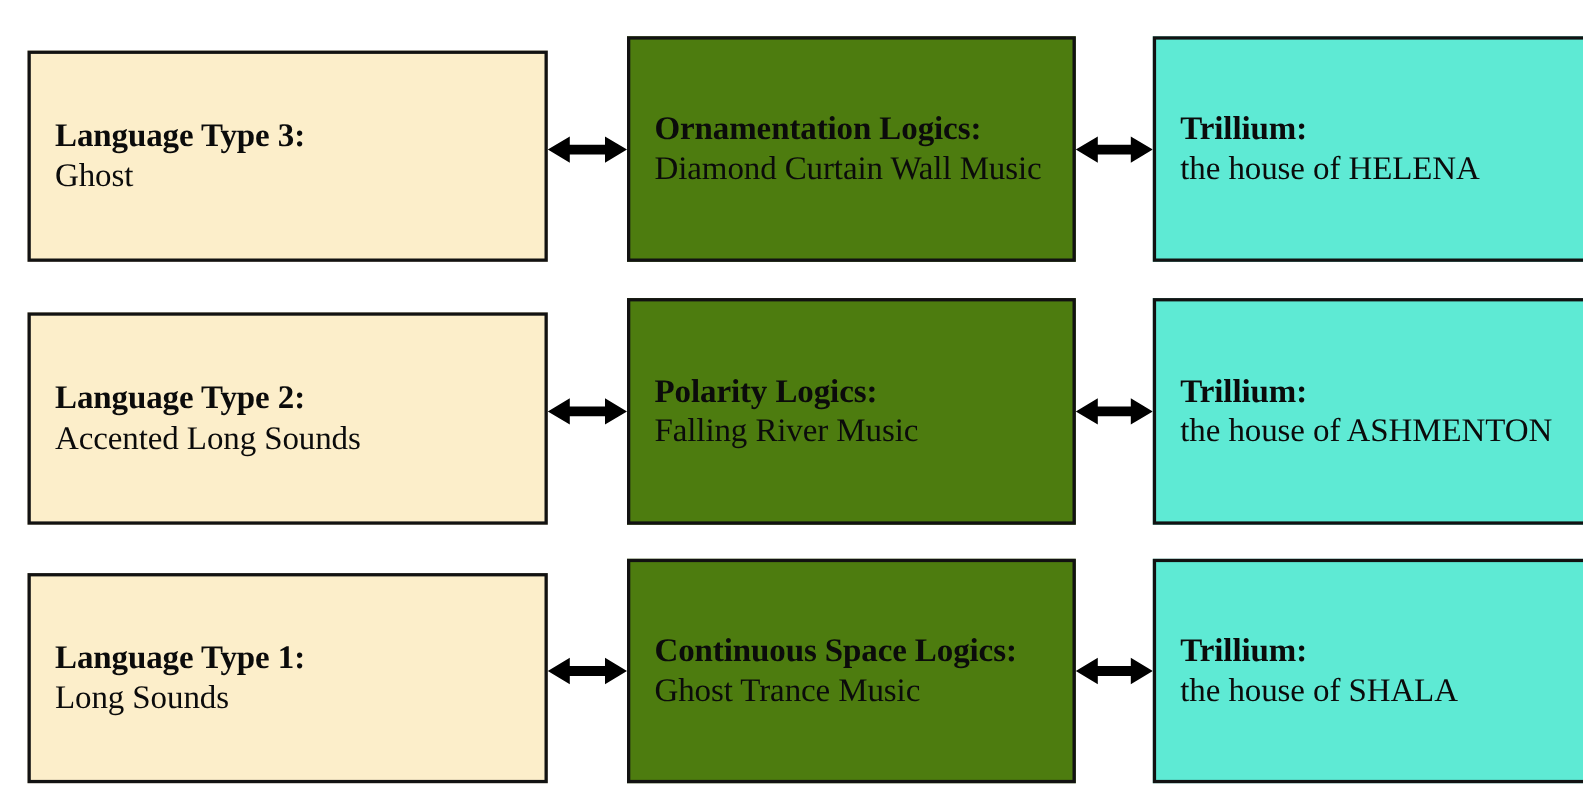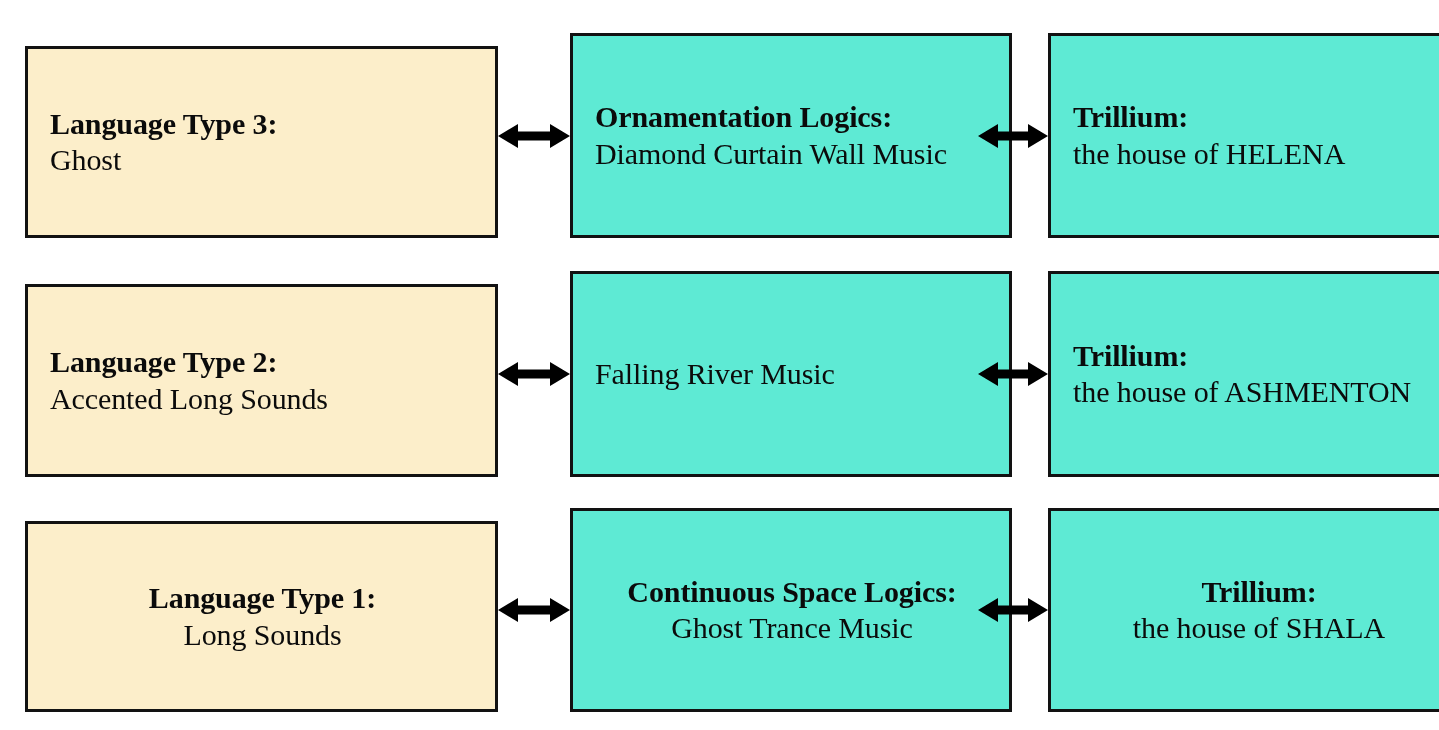--- a/index.html
+++ b/index.html
@@ -24,21 +24,21 @@
     position: absolute;
     left: 0;
     width: 1439px;
     display: flex;
     align-items: stretch;
   }
 
   
   .row-0 { top: 33px;  height: 205px; }
   .row-1 { top: 271px; height: 206px; }
-  .row-2 { top: 508px; height: 204px; text-align: center; }
+  .row-2 { top: 508px; height: 204px; }
 
   .box {
     box-sizing: border-box;
     border: 3px solid #121212;
     display: flex;
     flex-direction: column;
     justify-content: center;
     padding: 0 20px 0 22px;
     overflow: hidden;
   }
@@ -63,24 +63,24 @@
     position: absolute;
     left: 25px;
     width: 473px;
     top: 13px;
     bottom: 0;
     background: #fceeca;
   }
   .col-blue {
     position: absolute;
     left: 570px;
-    width: 442px;
+    width: 408px;
     top: 0;
     bottom: 0;
-    background: #5eead4;
+    background: #4d7c0f;
   }
   .col-pink {
     position: absolute;
     left: 1048px;
     width: 420px;
     top: 0;
     bottom: 0;
     background: #5eead4;
   }
 
@@ -135,20 +135,21 @@
       <div class="subtitle">Accented Long Sounds</div>
     </div>
 
     <div class="arrow arrow-1">
       <svg viewBox="0 0 72 34" preserveAspectRatio="none" aria-hidden="true">
         <path d="M0 17 L20 5 L20 12.5 L52 12.5 L52 5 L72 17 L52 29 L52 21.5 L20 21.5 L20 29 Z" fill="#000000"></path>
       </svg>
     </div>
 
     <div class="box col-blue">
+      <div class="title">Polarity Logics:</div>
       <div class="subtitle">Falling River Music</div>
     </div>
 
     <div class="arrow arrow-2">
       <svg viewBox="0 0 70 34" preserveAspectRatio="none" aria-hidden="true">
         <path d="M0 17 L20 5 L20 12.5 L50 12.5 L50 5 L70 17 L50 29 L50 21.5 L20 21.5 L20 29 Z" fill="#000000"></path>
       </svg>
     </div>
 
     <div class="box col-pink">

